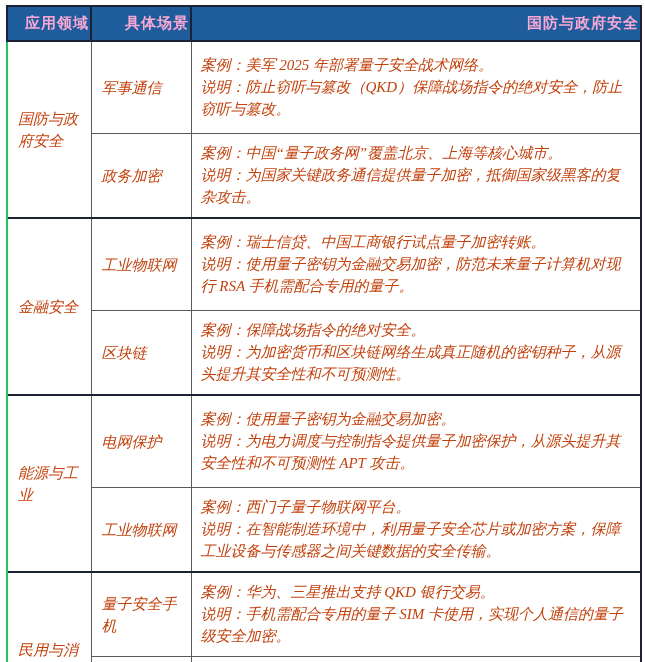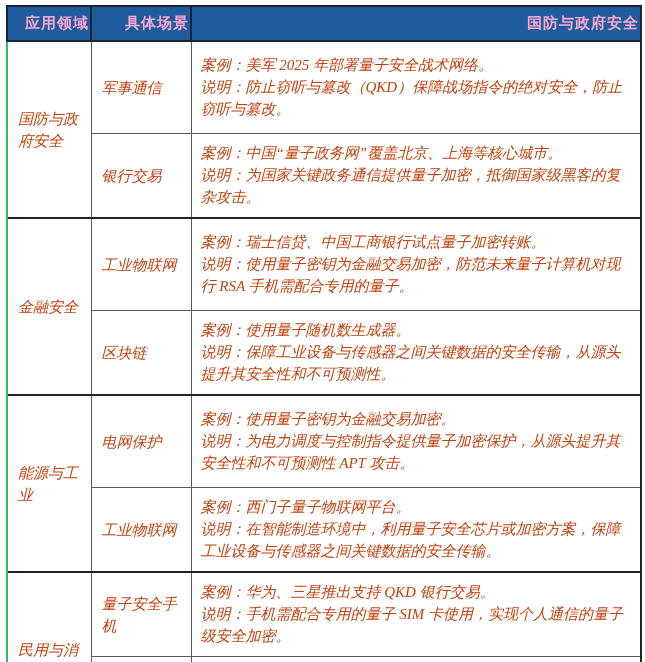--- a/index.html
+++ b/index.html
@@ -89,40 +89,40 @@
 
       <tr class="group-start r-tall">
         <td class="group" rowspan="2">国防与政府安全</td>
         <td class="scenario">军事通信</td>
         <td class="cases">
           <p>案例：美军 2025 年部署量子安全战术网络。</p>
           <p>说明：防止窃听与篡改（QKD）保障战场指令的绝对安全，防止窃听与篡改。</p>
         </td>
       </tr>
       <tr class="r-med">
-        <td class="scenario">银行交易</td>
+        <td class="scenario">政务加密</td>
         <td class="cases">
           <p>案例：中国“量子政务网”覆盖北京、上海等核心城市。</p>
           <p>说明：为国家关键政务通信提供量子加密，抵御国家级黑客的复杂攻击。</p>
         </td>
       </tr>
 
       <tr class="group-start r-tall">
         <td class="group" rowspan="2">金融安全</td>
         <td class="scenario">工业物联网</td>
         <td class="cases">
           <p>案例：瑞士信贷、中国工商银行试点量子加密转账。</p>
           <p>说明：使用量子密钥为金融交易加密，防范未来量子计算机对现行 RSA 手机需配合专用的量子。</p>
         </td>
       </tr>
       <tr class="r-med">
         <td class="scenario">区块链</td>
         <td class="cases">
-          <p>案例：使用量子随机数生成器。</p>
-          <p>说明：保障工业设备与传感器之间关键数据的安全传输，从源头提升其安全性和不可预测性。</p>
+          <p>案例：保障战场指令的绝对安全。</p>
+          <p>说明：为加密货币和区块链网络生成真正随机的密钥种子，从源头提升其安全性和不可预测性。</p>
         </td>
       </tr>
 
       <tr class="group-start r-tall">
         <td class="group" rowspan="2">能源与工业</td>
         <td class="scenario">电网保护</td>
         <td class="cases">
           <p>案例：使用量子密钥为金融交易加密。</p>
           <p>说明：为电力调度与控制指令提供量子加密保护，从源头提升其安全性和不可预测性 APT 攻击。</p>
         </td>

